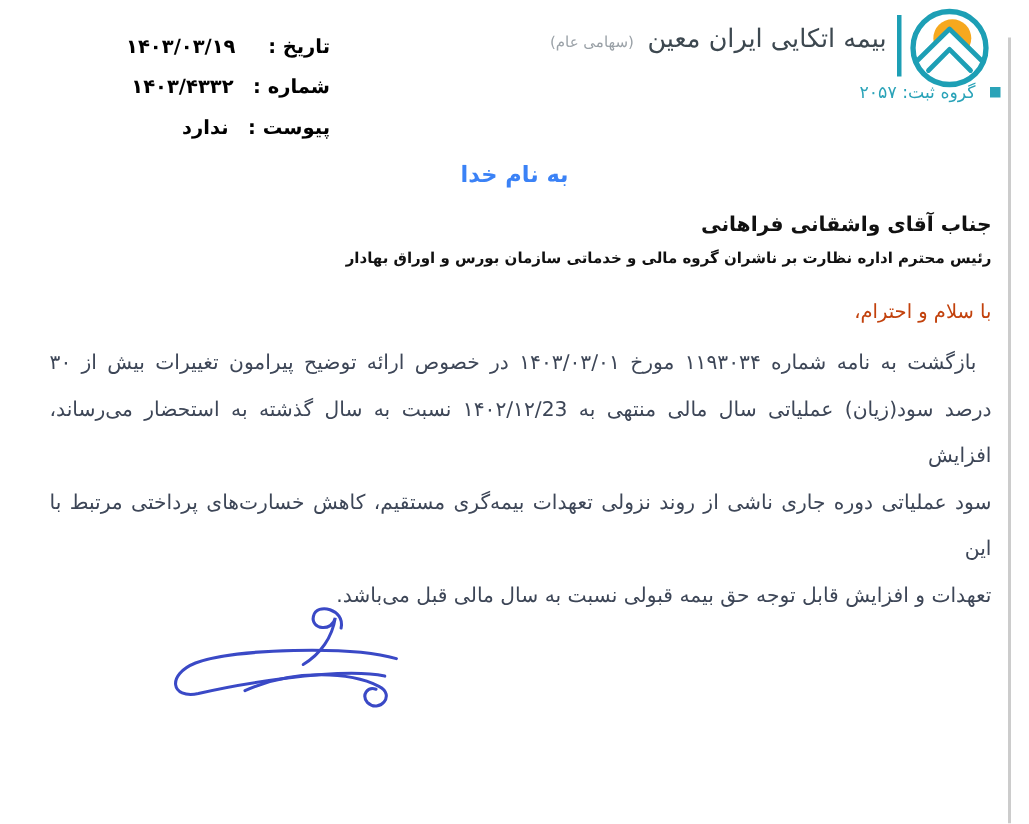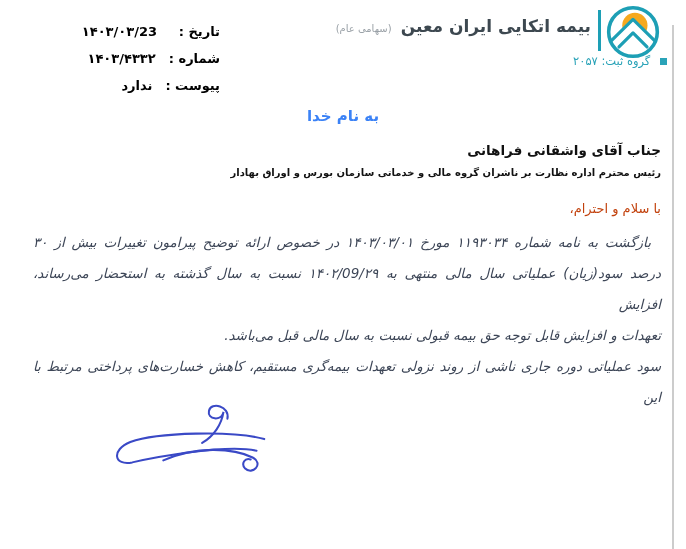--- a/index.html
+++ b/index.html
@@ -19,61 +19,61 @@
   
   .letter-info { position:absolute; top:24px; left:28px; width:192px; direction:rtl; }
   .li-row { display:flex; direction:rtl; align-items:baseline; gap:13px; height:20px; margin-bottom:7px;
             font-weight:bold; font-size:13px; color:#000; white-space:nowrap; }
   .li-label { min-width:50px; }
 
   
   .logo { position:absolute; top:3px; right:24px; width:58px; height:58px; }
   .brand-sep { position:absolute; top:10px; right:85px; width:3px; height:41px; background:#1d9fb5; }
   .brand-name { position:absolute; top:16px; right:95px; direction:rtl; text-align:right; white-space:nowrap; }
-  .brand-name .nm { font-size:17px; font-weight:bold; color:#3d4850; letter-spacing:-0.2px; }
+  .brand-name .nm { font-size:17px; font-weight:normal; color:#3d4850; letter-spacing:-0.2px; }
   .brand-name .tp { font-size:10px; color:#9aa1a7; margin-right:4px; }
   .reg { position:absolute; top:52px; right:19px; direction:rtl; text-align:right;
          color:#2aa3b8; font-size:11.5px; line-height:18px; white-space:nowrap; }
   .reg .sq { display:inline-block; width:7px; height:7px; background:#2aa3b8; margin-left:6px; }
 
   
   .bism { position:absolute; top:107px; left:0; width:100%; text-align:center;
           font-weight:bold; font-size:15px; color:#3b82f6; }
 
   
   .recipient { position:absolute; top:142px; right:25px; left:25px; direction:rtl; }
   .recipient .r-name  { font-weight:bold; font-size:13.5px; color:#111; margin-bottom:9px; }
   .recipient .r-title { font-weight:bold; font-size:10px; color:#111; }
 
   .salutation { position:absolute; top:201px; right:25px; direction:rtl;
                 font-size:13px; color:#c2410c; }
 
   
   .body-par { position:absolute; top:227px; right:25px; left:33px; direction:rtl;
-              font-size:13.5px; color:#3d4657;font-style:italic; }
+              font-size:13.5px; color:#3d4657; }
   .body-par .bl { line-height:31px; text-align:justify; text-align-last:justify; }
   .body-par .bl.first { padding-right:10px; }
   .body-par .bl.last  { text-align:right; text-align-last:right; }
 
   
   .sig-block { position:absolute; top:360px; left:66px; width:178px; direction:rtl; text-align:center;
                font-weight:bold; color:#23262e; }
   .sig-block .s-name  { font-size:13.5px; margin-bottom:8px; }
   .sig-block .s-title { font-size:13.5px; white-space:nowrap; }
   .sig-svg { position:absolute; top:398px; left:108px; width:165px; height:88px; }
 </style>
 </head>
 <body>
 
 <div class="page-edge"></div>
 
 <div class="letter-info">
   <div class="li-row">
     <span class="li-label">تاریخ :</span>
-    <span class="li-value">۱۴۰۳/۰۳/23</span>
+    <span class="li-value">۱۴۰۳/۰۳/۱۹</span>
   </div>
   <div class="li-row">
     <span class="li-label">شماره :</span>
     <span class="li-value">۱۴۰۳/۴۳۳۲</span>
   </div>
   <div class="li-row">
     <span class="li-label">پیوست :</span>
     <span class="li-value">ندارد</span>
   </div>
 </div>
@@ -113,23 +113,23 @@
 
 <div class="recipient">
   <div class="r-name">جناب آقای واشقانی فراهانی</div>
   <div class="r-title">رئیس محترم اداره نظارت بر ناشران گروه مالی و خدماتی سازمان بورس و اوراق بهادار</div>
 </div>
 
 <div class="salutation">با سلام و احترام،</div>
 
 <div class="body-par">
   <div class="bl first">بازگشت به نامه شماره ۱۱۹۳۰۳۴ مورخ ۱۴۰۳/۰۳/۰۱ در خصوص ارائه توضیح پیرامون تغییرات بیش از ۳۰</div>
-  <div class="bl">درصد سود(زیان) عملیاتی سال مالی منتهی به ۱۴۰۲/09/۲۹ نسبت به سال گذشته به استحضار می‌رساند، افزایش</div>
+  <div class="bl">درصد سود(زیان) عملیاتی سال مالی منتهی به ۱۴۰۲/۱۲/23 نسبت به سال گذشته به استحضار می‌رساند، افزایش</div>
+  <div class="bl">سود عملیاتی دوره جاری ناشی از روند نزولی تعهدات بیمه‌گری مستقیم، کاهش خسارت‌های پرداختی مرتبط با این</div>
   <div class="bl last">تعهدات و افزایش قابل توجه حق بیمه قبولی نسبت به سال مالی قبل می‌باشد.</div>
-  <div class="bl">سود عملیاتی دوره جاری ناشی از روند نزولی تعهدات بیمه‌گری مستقیم، کاهش خسارت‌های پرداختی مرتبط با این</div>
 </div>
 
 <div class="sig-block">
 </div>
 
 <svg class="sig-svg" viewBox="0 0 170 90">
   <g fill="none" stroke="#3a49c6" stroke-width="2.1" stroke-linecap="round">
     <path d="M123,21 C126,8 106,3 104,13 C102,22 117,24 119,14 C117,27 109,39 97,46"></path>
     <path d="M161,42 C130,33 50,35 23,45 C3,53 6,70 25,66 C46,61 121,47 153,54"></path>
     <path d="M57,64 C90,49 129,51 149,61 C161,67 149,80 141,72 C137,67 141,61 147,63"></path>

